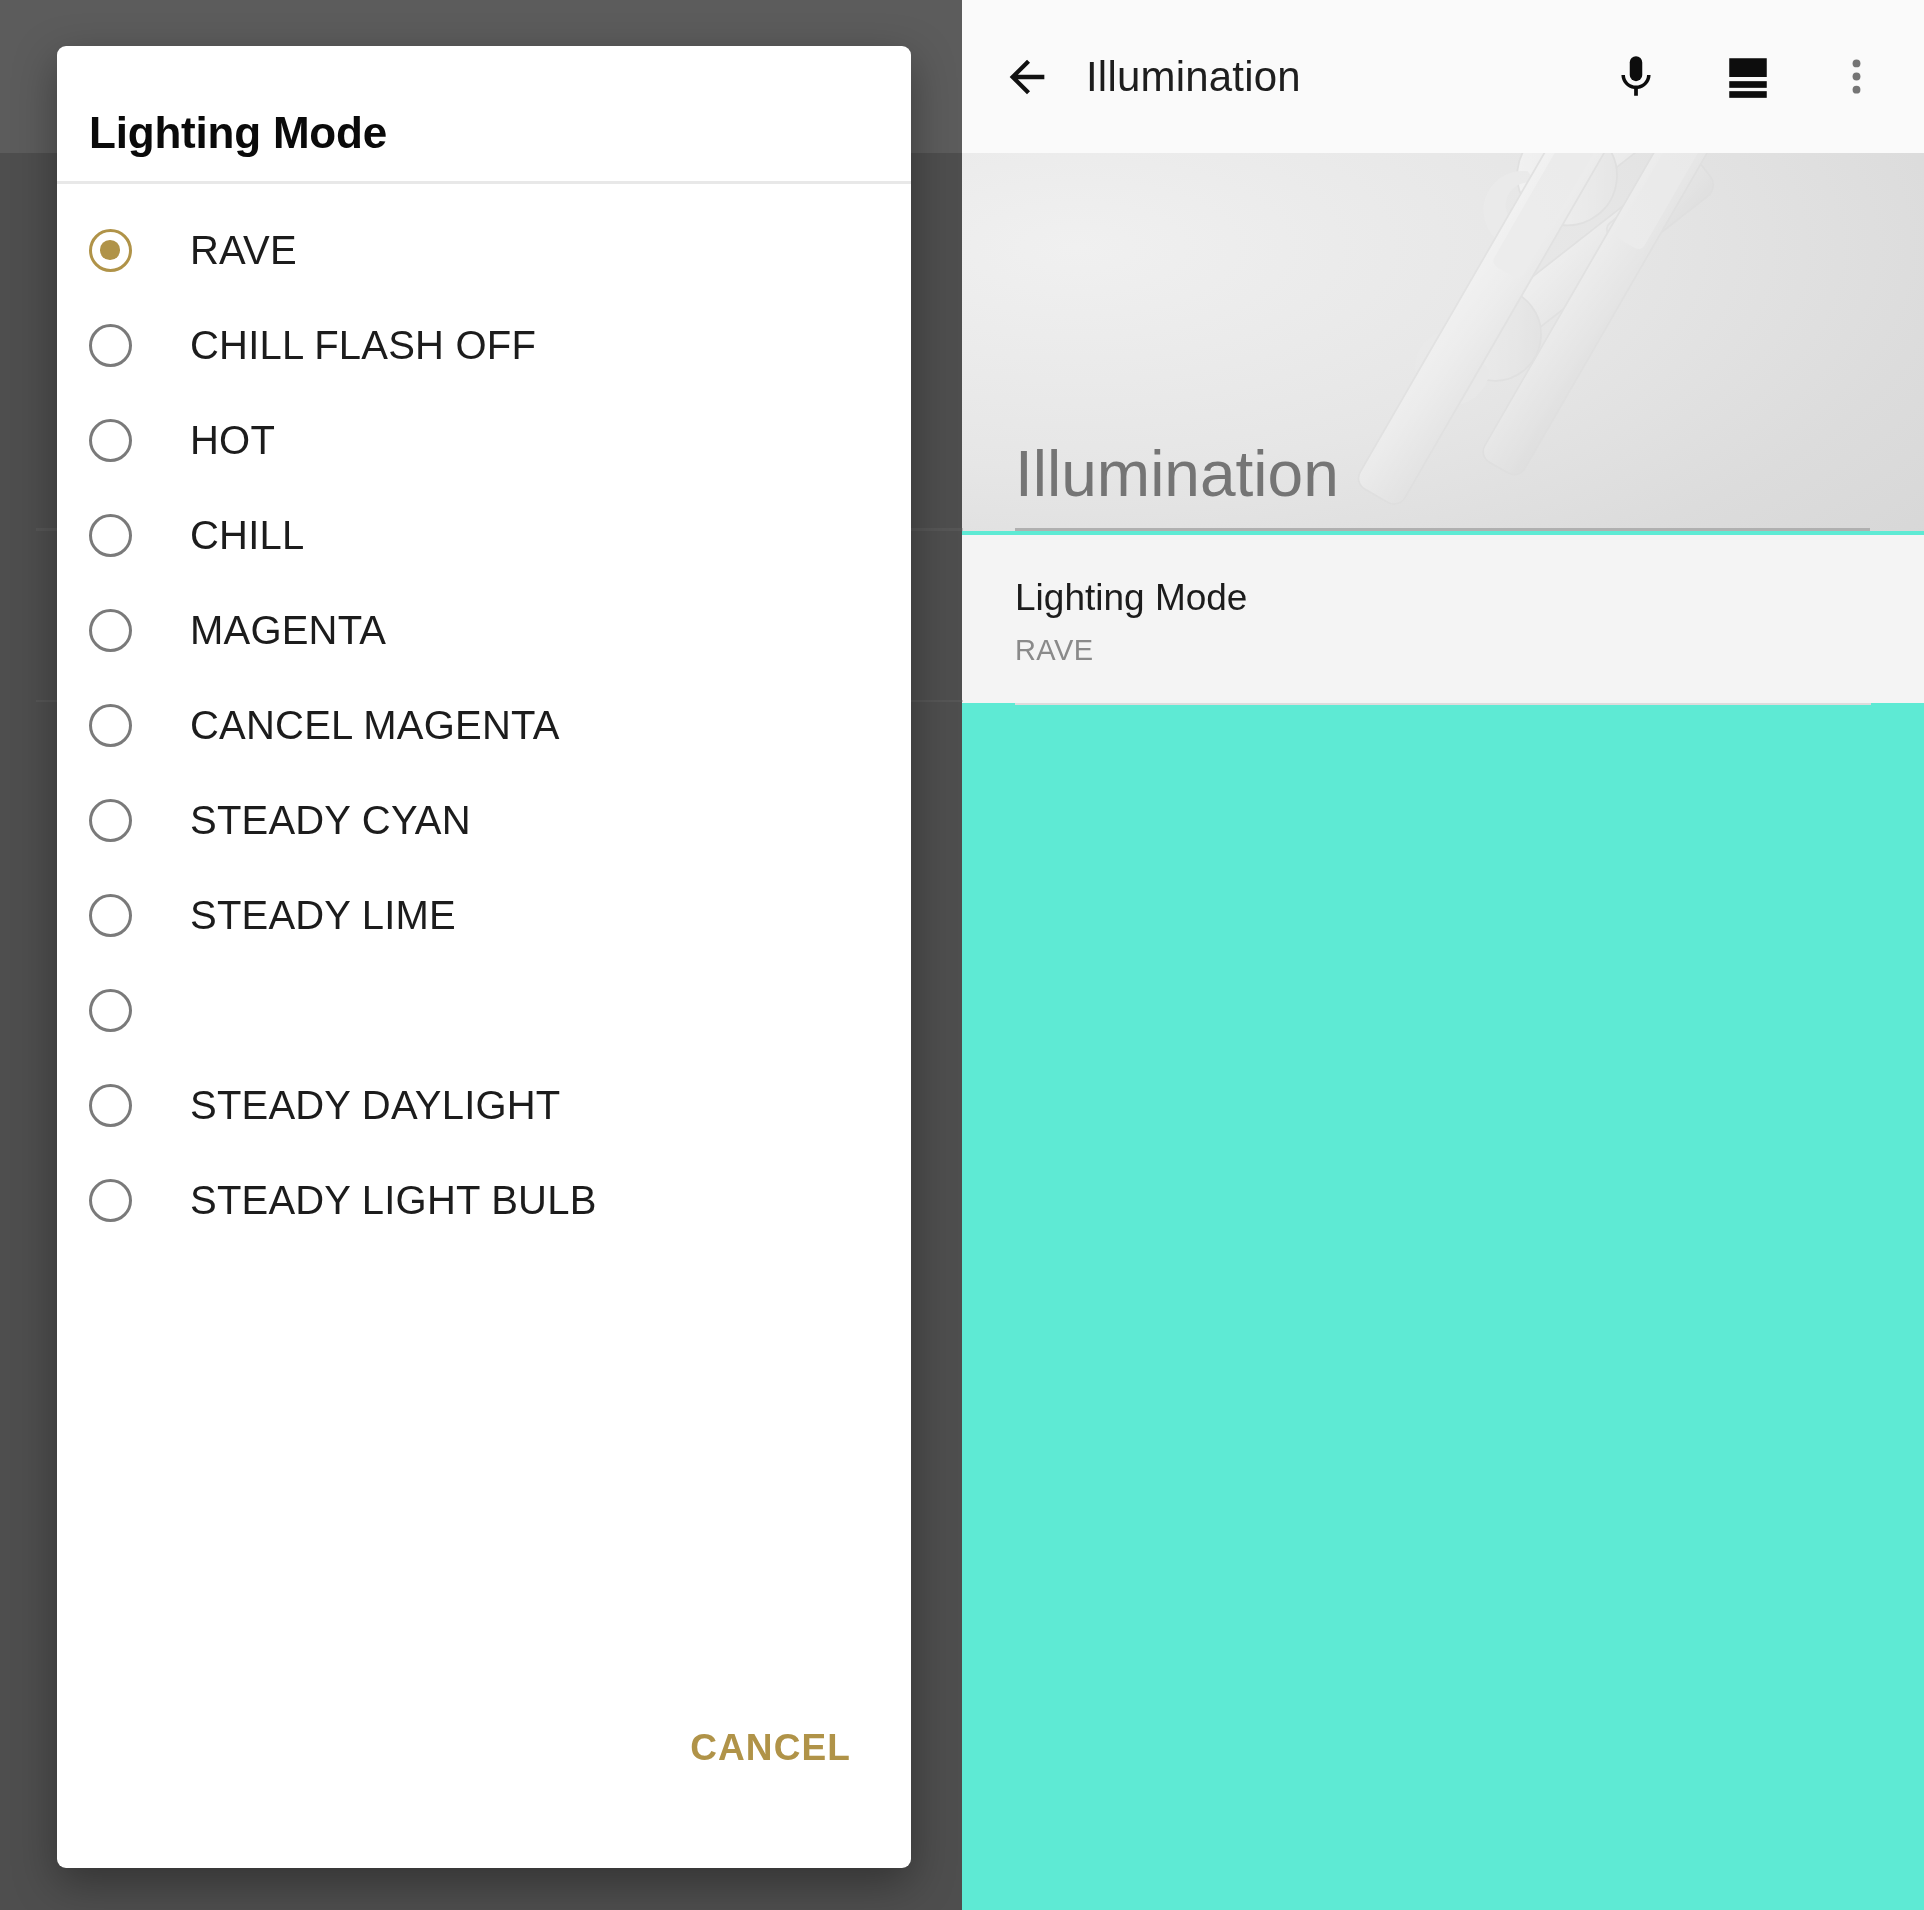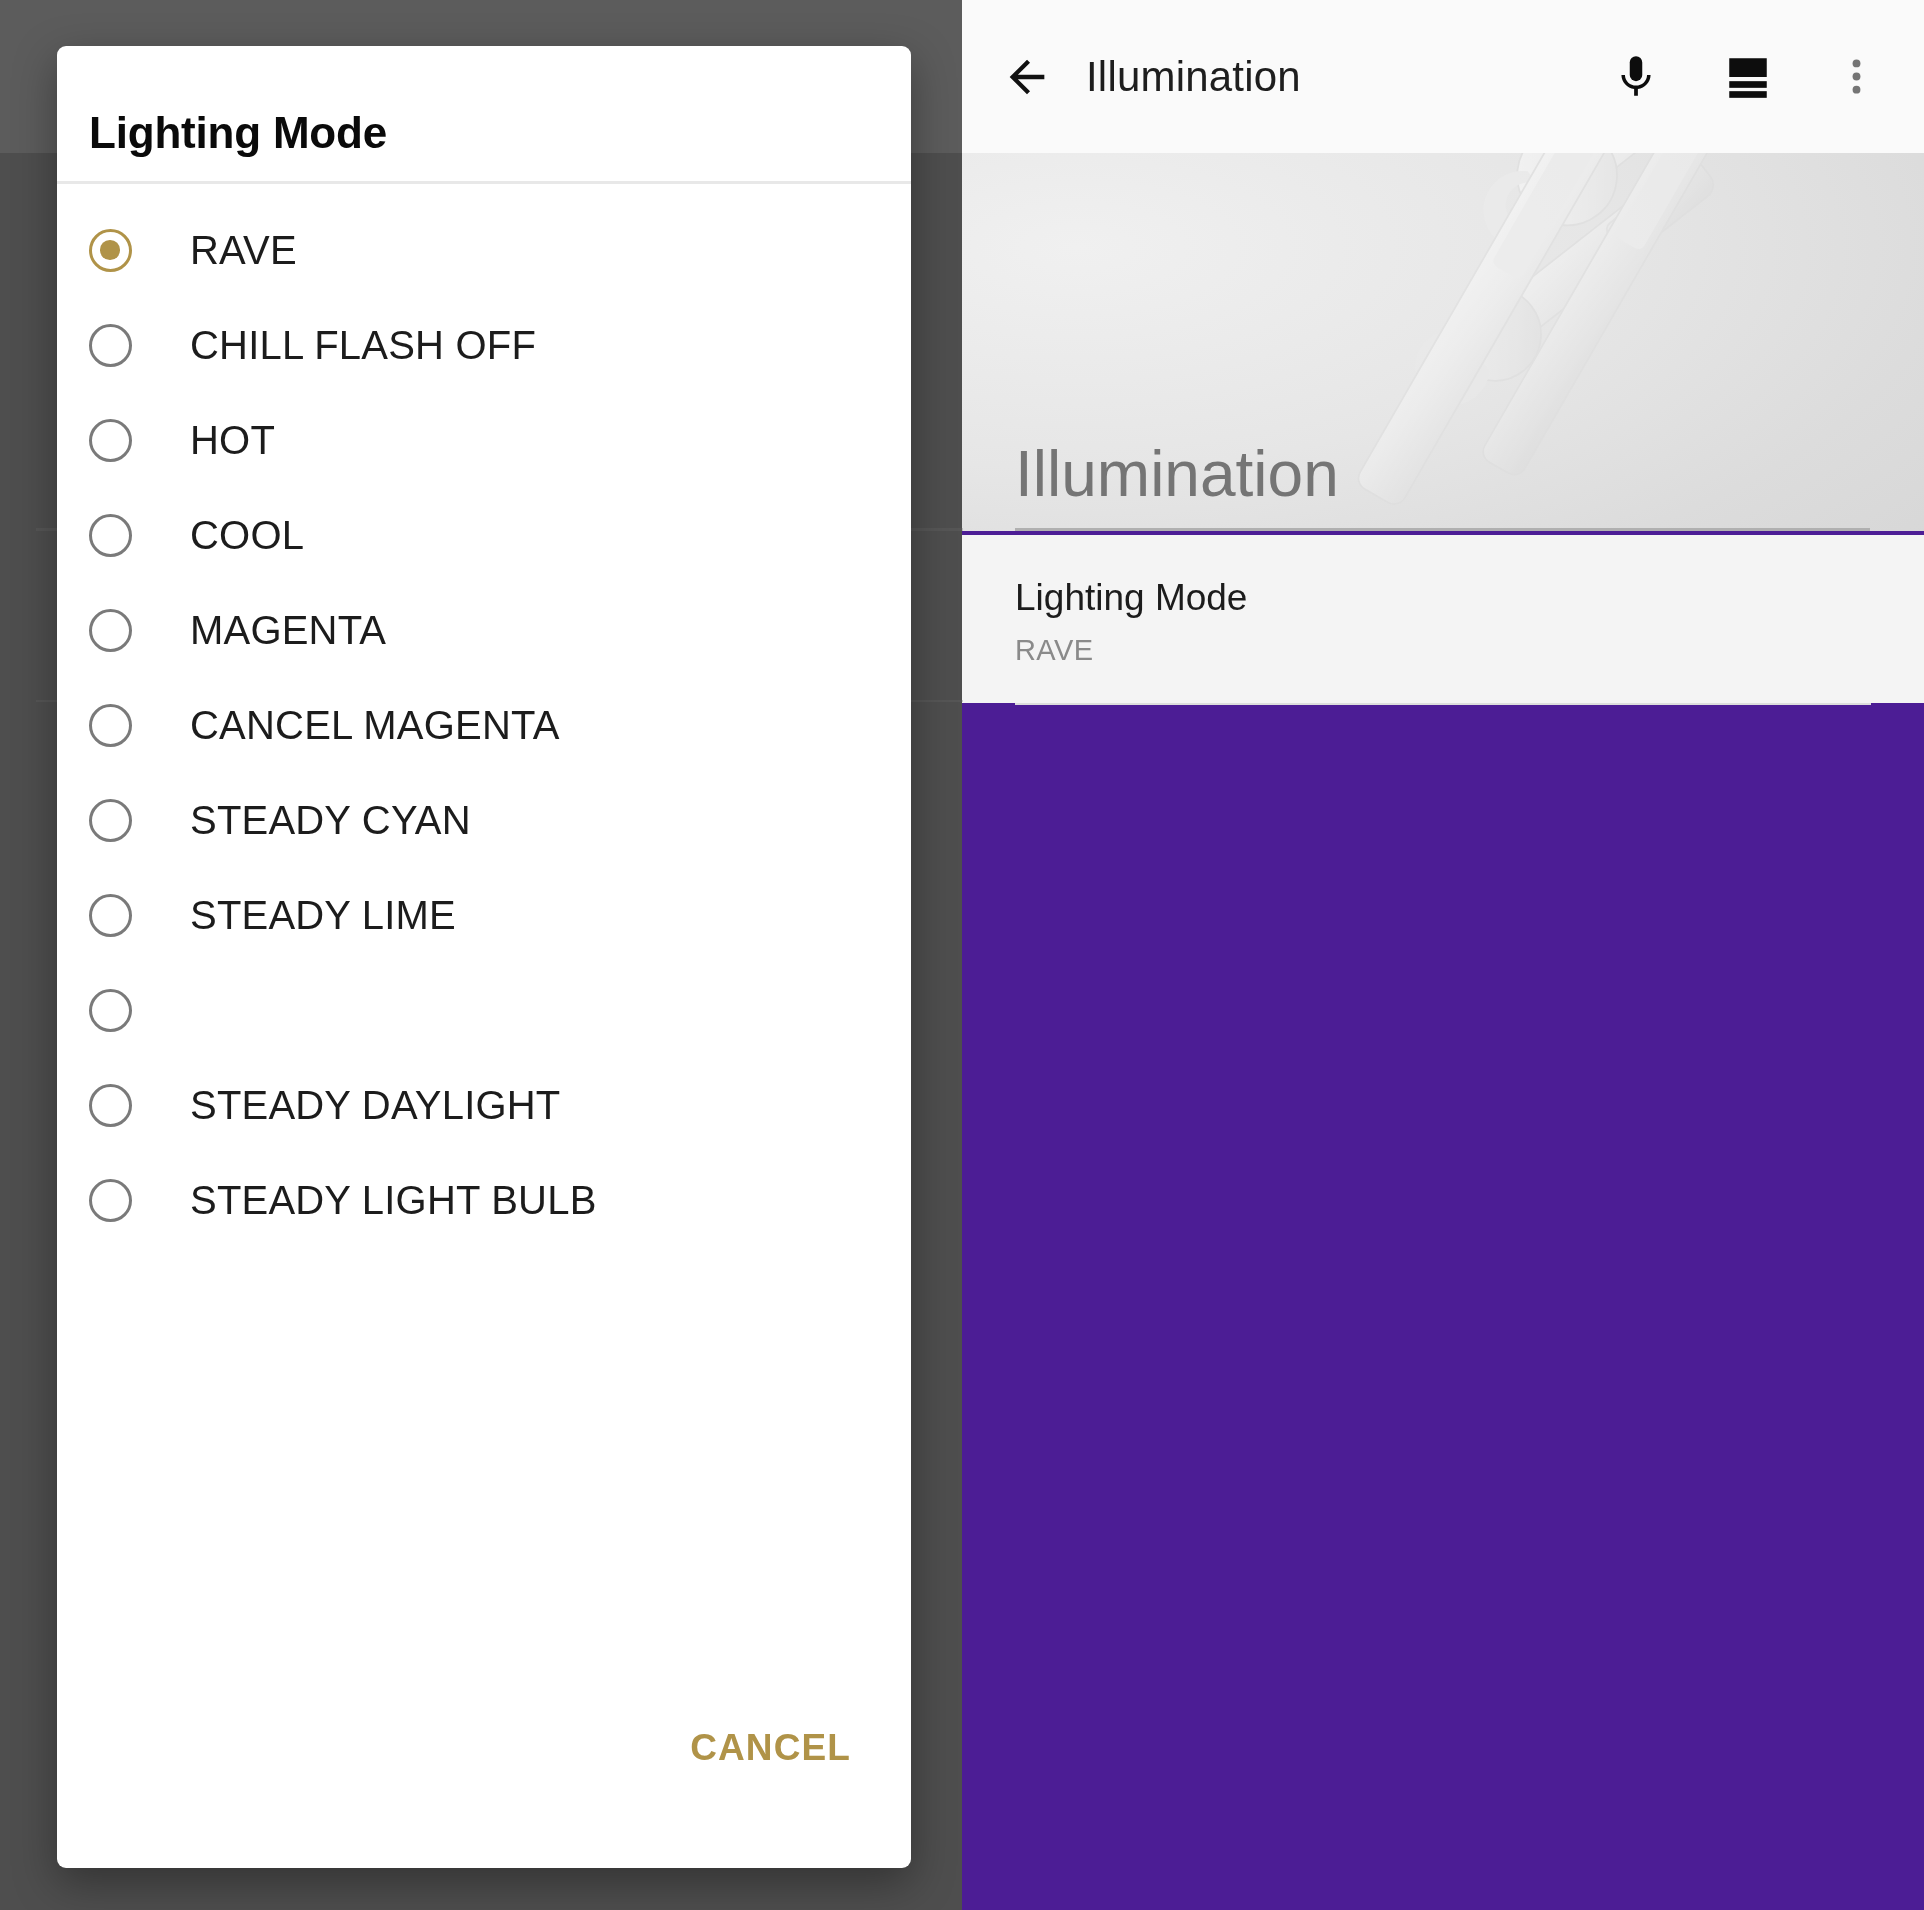--- a/index.html
+++ b/index.html
@@ -6,21 +6,21 @@
   body{
     width:1925px;height:1911px;overflow:hidden;
     font-family:"Liberation Sans", sans-serif;
     background:#F2F2F2;
     position:relative;
   }
 
   
   #right-pane{
     position:absolute;left:962px;top:0;width:962px;height:1911px;
-    background:#4c1d95;
+    background:#5eead4;
   }
   #appbar{
     position:absolute;left:0;top:0;width:962px;height:153px;
     background:#FAFAFA;
     display:flex;align-items:center;
   }
   #back-arrow{
     width:55px;height:55px;margin-left:37px;flex:0 0 auto;
     display:flex;align-items:center;justify-content:center;
   }
@@ -236,21 +236,21 @@
       <div class="option-row">
         <div class="radio"></div>
         <div class="option-label">CHILL FLASH OFF</div>
       </div>
       <div class="option-row">
         <div class="radio"></div>
         <div class="option-label">HOT</div>
       </div>
       <div class="option-row">
         <div class="radio"></div>
-        <div class="option-label">COOL</div>
+        <div class="option-label">CHILL</div>
       </div>
       <div class="option-row">
         <div class="radio"></div>
         <div class="option-label">MAGENTA</div>
       </div>
       <div class="option-row">
         <div class="radio"></div>
         <div class="option-label">CANCEL MAGENTA</div>
       </div>
       <div class="option-row">

